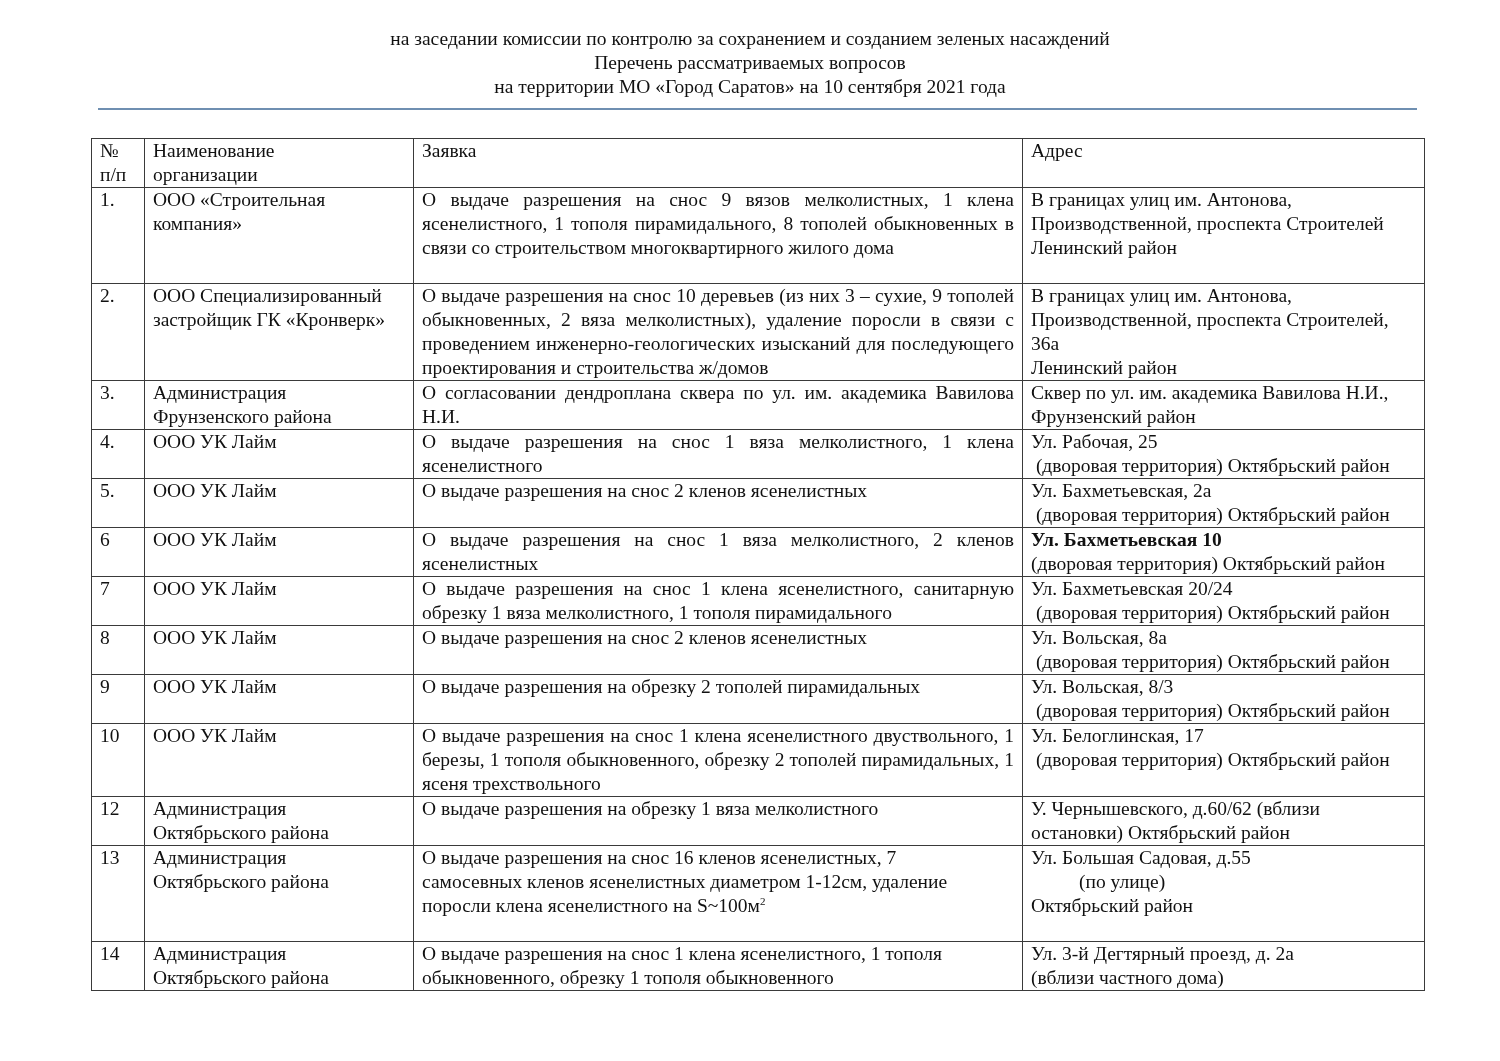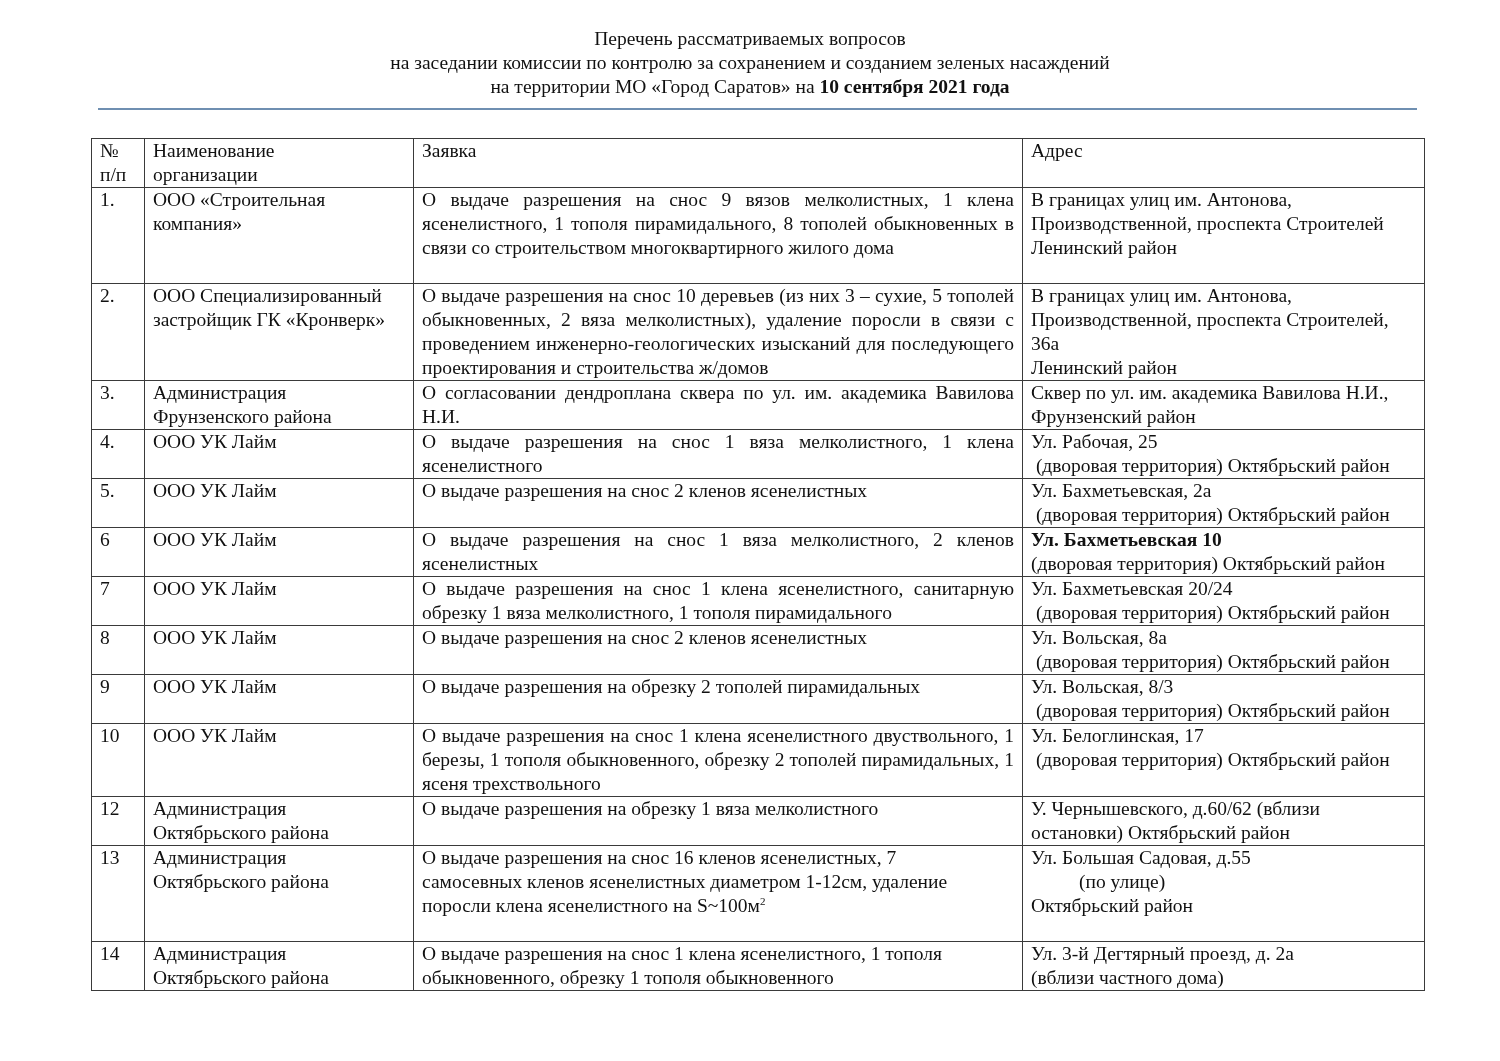--- a/index.html
+++ b/index.html
@@ -5,21 +5,21 @@
   html, body { margin: 0; padding: 0; background: #ffffff; }
   body {
     width: 1500px; height: 1061px; position: relative; overflow: hidden;
     font-family: "Liberation Serif", "DejaVu Serif", serif;
     color: #111111;
   }
   .title-block {
     position: absolute; left: 0; top: 27px; width: 1500px;
     text-align: center; font-size: 19.5px; line-height: 24px;
   }
-  .title-block .bold { font-weight: bold; }
+  .title-block .bold { font-weight: normal; }
   .divider {
     position: absolute; left: 98px; top: 108px; width: 1319px; height: 2px;
     background: #6f8fb1;
   }
   table.agenda {
     position: absolute; left: 91px; top: 138px;
     width: 1333px; border-collapse: collapse; table-layout: fixed;
     font-size: 19.5px; line-height: 24px;
   }
   table.agenda td, table.agenda th {
@@ -33,22 +33,22 @@
   .col-addr { width: 402px; }
   td.justify { text-align: justify; text-align-last: left; }
   td.num-cell { padding-left: 10px; }
   .line { display: block; }
   sup { font-size: 11px; line-height: 0; }
 </style>
 </head>
 <body>
 
 <div class="title-block">
+  <div>на заседании комиссии по контролю за сохранением и созданием зеленых насаждений</div>
   <div>Перечень рассматриваемых вопросов</div>
-  <div>на заседании комиссии по контролю за сохранением и созданием зеленых насаждений</div>
   <div><span>на территории МО «Город Саратов» на </span><span class="bold">10 сентября 2021 года</span></div>
 </div>
 
 <div class="divider"></div>
 
 <table class="agenda">
   <colgroup>
     <col class="col-num">
       <col class="col-org">
       <col class="col-req">
@@ -81,21 +81,21 @@
           <span class="line" style="white-space: pre;">Производственной, проспекта Строителей</span>
           <span class="line" style="white-space: pre;">Ленинский район</span>
         </td>
       </tr>
       <tr style="height: 96px;">
         <td class="num-cell">2.</td>
         <td>
           <span class="line">ООО Специализированный</span>
           <span class="line">застройщик ГК «Кронверк»</span>
         </td>
-        <td class="justify">О выдаче разрешения на снос 10 деревьев (из них 3 – сухие, 5 тополей обыкновенных, 2 вяза мелколистных), удаление поросли в связи с проведением инженерно-геологических изысканий для последующего проектирования и строительства ж/домов</td>
+        <td class="justify">О выдаче разрешения на снос 10 деревьев (из них 3 – сухие, 9 тополей обыкновенных, 2 вяза мелколистных), удаление поросли в связи с проведением инженерно-геологических изысканий для последующего проектирования и строительства ж/домов</td>
         <td>
           <span class="line" style="white-space: pre;">В границах улиц им. Антонова,</span>
           <span class="line" style="white-space: pre;">Производственной, проспекта Строителей,</span>
           <span class="line" style="white-space: pre;">36а</span>
           <span class="line" style="white-space: pre;">Ленинский район</span>
         </td>
       </tr>
       <tr style="height: 48px;">
         <td class="num-cell">3.</td>
         <td>

